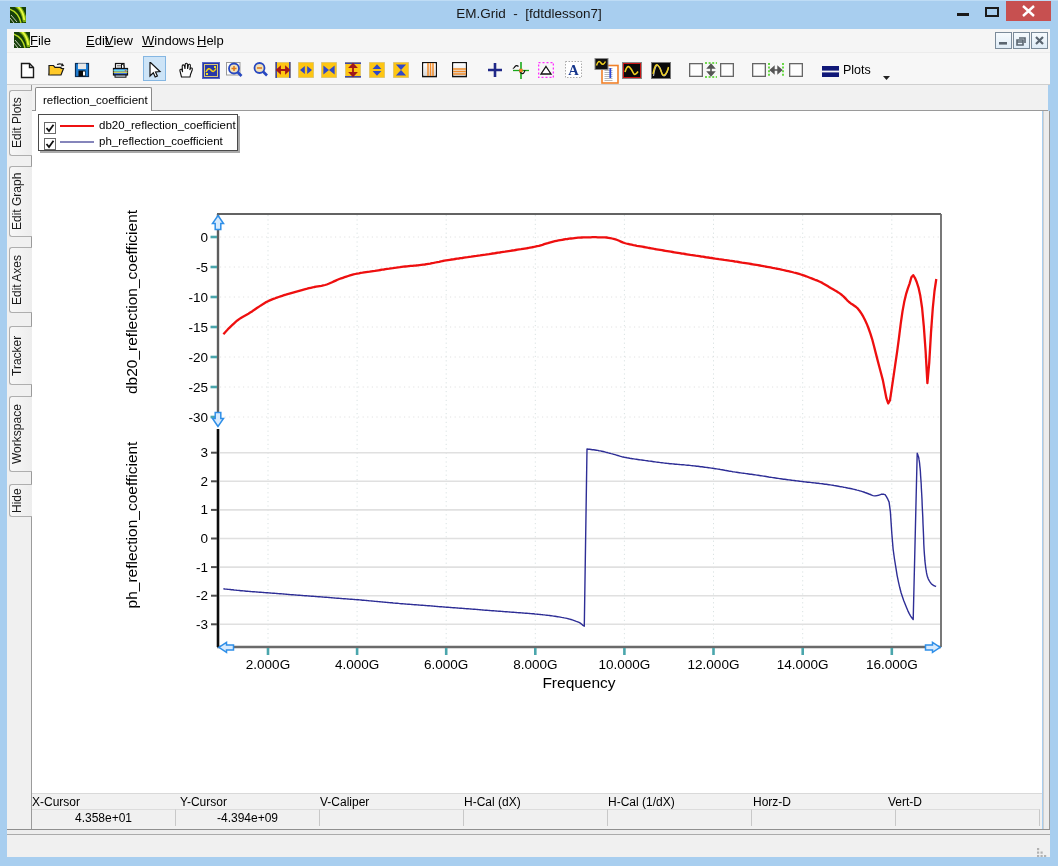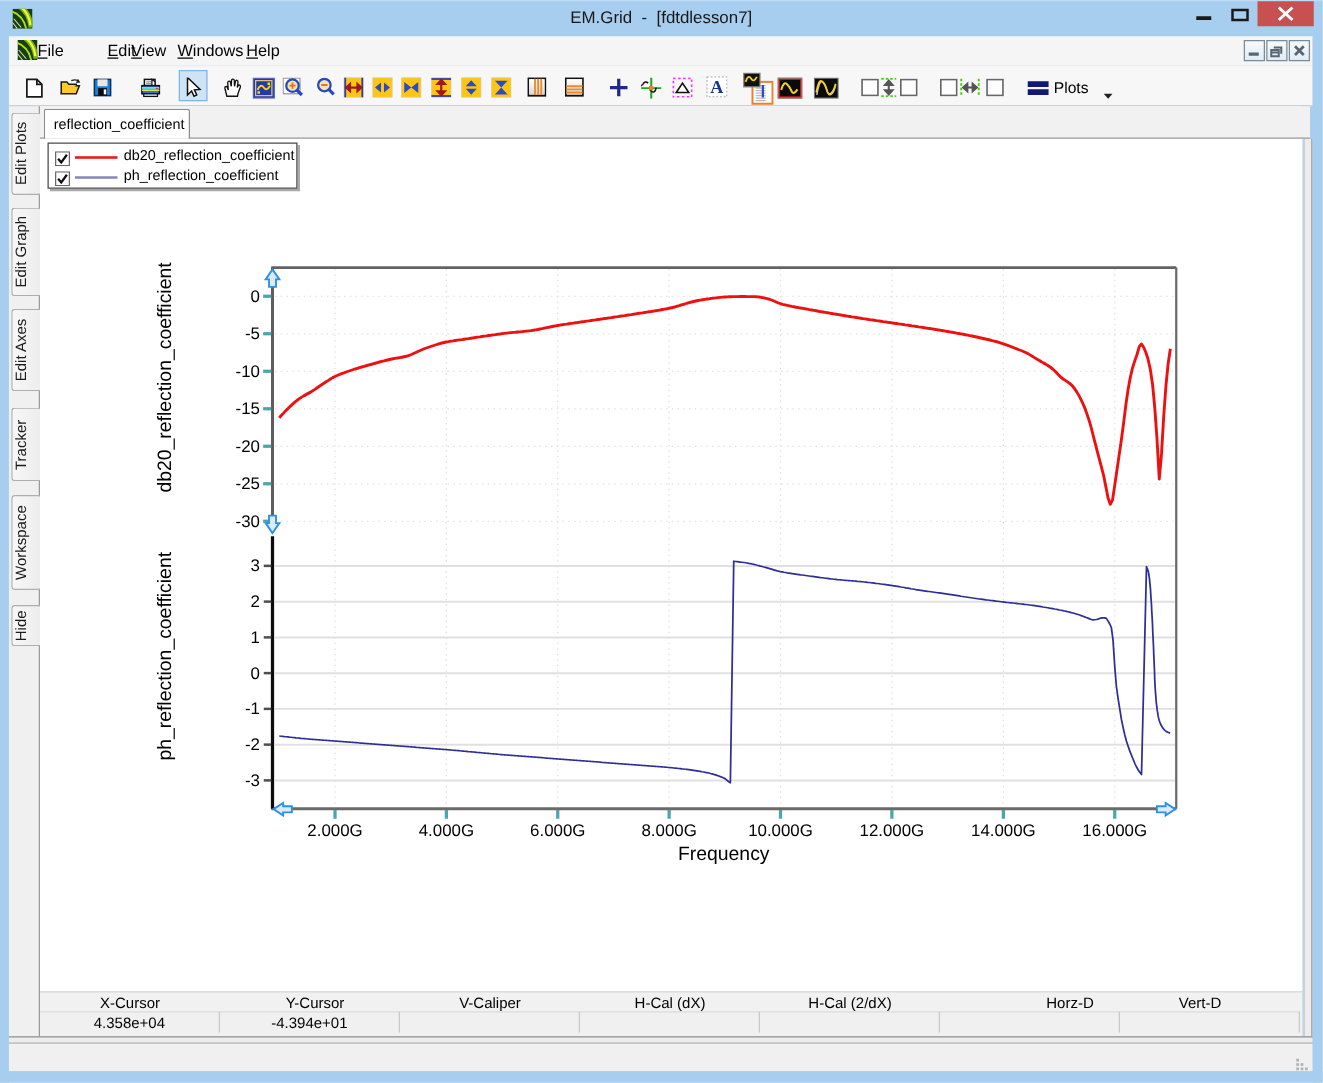--- a/index.html
+++ b/index.html
@@ -20,21 +20,21 @@
 #content { position:absolute; left:32px; top:85px; width:1010px; height:708px; background:#ffffff; }
 #tabstrip { position:absolute; left:32px; top:85px; width:1016px; height:26px; background:#f1f1f1; border-bottom:1px solid #9a9a9a; }
 #tab1 { position:absolute; left:3px; top:2px; width:117px; height:24px; background:#ffffff; border:1px solid #8a8a8a; border-bottom:none; border-radius:2px 2px 0 0; font-size:11.5px; color:#000; padding:6px 0 0 7px; }
 #rightstrip { position:absolute; left:1043px; top:111px; width:7px; height:718px; background:#ececec; border-left:1px solid #cfcfcf; border-right:1px solid #979797; }
 #legend { position:absolute; z-index:6; left:38px; top:114px; width:200px; height:37px; background:#fff; border:1px solid #4a4a4a; box-shadow:2px 2px 0 #a9a9a9; }
 .legrow { position:absolute; left:0; width:100%; height:16px; }
 .legrow .cb { position:absolute; left:5px; top:2px; }
 .legrow .lab { position:absolute; left:60px; top:1px; font-size:11.5px; color:#000; }
 .legline { position:absolute; left:21px; width:34px; }
 #stable { position:absolute; left:32px; top:793px; width:1010px; height:36px; background:#f1f1f1; border-top:1px solid #d9d9d9; }
-.scol { position:absolute; top:795px; height:15px; font-size:12px; color:#000; text-align:center; }
+.scol { position:absolute; top:795px; height:15px; font-size:12px; color:#000; text-align:left; }
 .sval { position:absolute; top:809px; height:17px; font-size:12px; color:#000; text-align:center; padding-top:1px; border-top:1px solid #dcdcdc; border-right:1px solid #c8c8c8; background:#f0f0f0; }
 #mdibottom { position:absolute; left:7px; top:829px; width:1044px; height:6px; background:#ededed; border-top:1px solid #8f8f8f; border-bottom:1px solid #ababab; }
 #statusbar { position:absolute; left:7px; top:835px; width:1044px; height:22px; background:#f0f0f0; }
 #edgeL { position:absolute; left:0; top:29px; width:7px; height:837px; background:#a8ceef; }
 #edgeR { position:absolute; left:1050px; top:29px; width:8px; height:837px; background:#a8ceef; }
 #edgeB { position:absolute; left:0; top:857px; width:1058px; height:9px; background:#a8ceef; }
 </style>
 </head>
 <body>
 <div id="win"></div>
@@ -360,25 +360,25 @@
           <path d="M2.5,6 l2.5,3 L9.5,2.8" fill="none" stroke="#111" stroke-width="1.8"></path>
         </svg></span>
       <span class="legline" style="top:7px;border-top:2.2px solid #8585bb"></span>
       <span class="lab">ph_reflection_coefficient</span>
     </div>
   </div>
 <div class="scol" style="left:32px;width:144px">X-Cursor</div>
 <div class="scol" style="left:180px;width:144px">Y-Cursor</div>
 <div class="scol" style="left:320px;width:144px">V-Caliper</div>
 <div class="scol" style="left:464px;width:144px">H-Cal (dX)</div>
-<div class="scol" style="left:608px;width:144px">H-Cal (2/dX)</div>
-<div class="scol" style="left:784px;width:144px">Horz-D</div>
+<div class="scol" style="left:608px;width:144px">H-Cal (1/dX)</div>
+<div class="scol" style="left:753px;width:144px">Horz-D</div>
 <div class="scol" style="left:888px;width:144px">Vert-D</div>
-<div class="sval" style="left:32px;width:144px">4.358e+04</div>
-<div class="sval" style="left:176px;width:144px">-4.394e+01</div>
+<div class="sval" style="left:32px;width:144px">4.358e+01</div>
+<div class="sval" style="left:176px;width:144px">-4.394e+09</div>
 <div class="sval" style="left:320px;width:144px"></div>
 <div class="sval" style="left:464px;width:144px"></div>
 <div class="sval" style="left:608px;width:144px"></div>
 <div class="sval" style="left:752px;width:144px"></div>
 <div class="sval" style="left:896px;width:144px"></div>
 <div class="abs" style="left:1036px;top:845px;width:12px;height:12px"><svg width="12" height="12">
       <rect x="8.0" y="8.0" width="2.2" height="2.2" fill="#b2b2b2"></rect>
       <rect x="4.5" y="8.0" width="2.2" height="2.2" fill="#b2b2b2"></rect>
       <rect x="4.5" y="4.5" width="2.2" height="2.2" fill="#b2b2b2"></rect>
       <rect x="1.0" y="8.0" width="2.2" height="2.2" fill="#b2b2b2"></rect>

